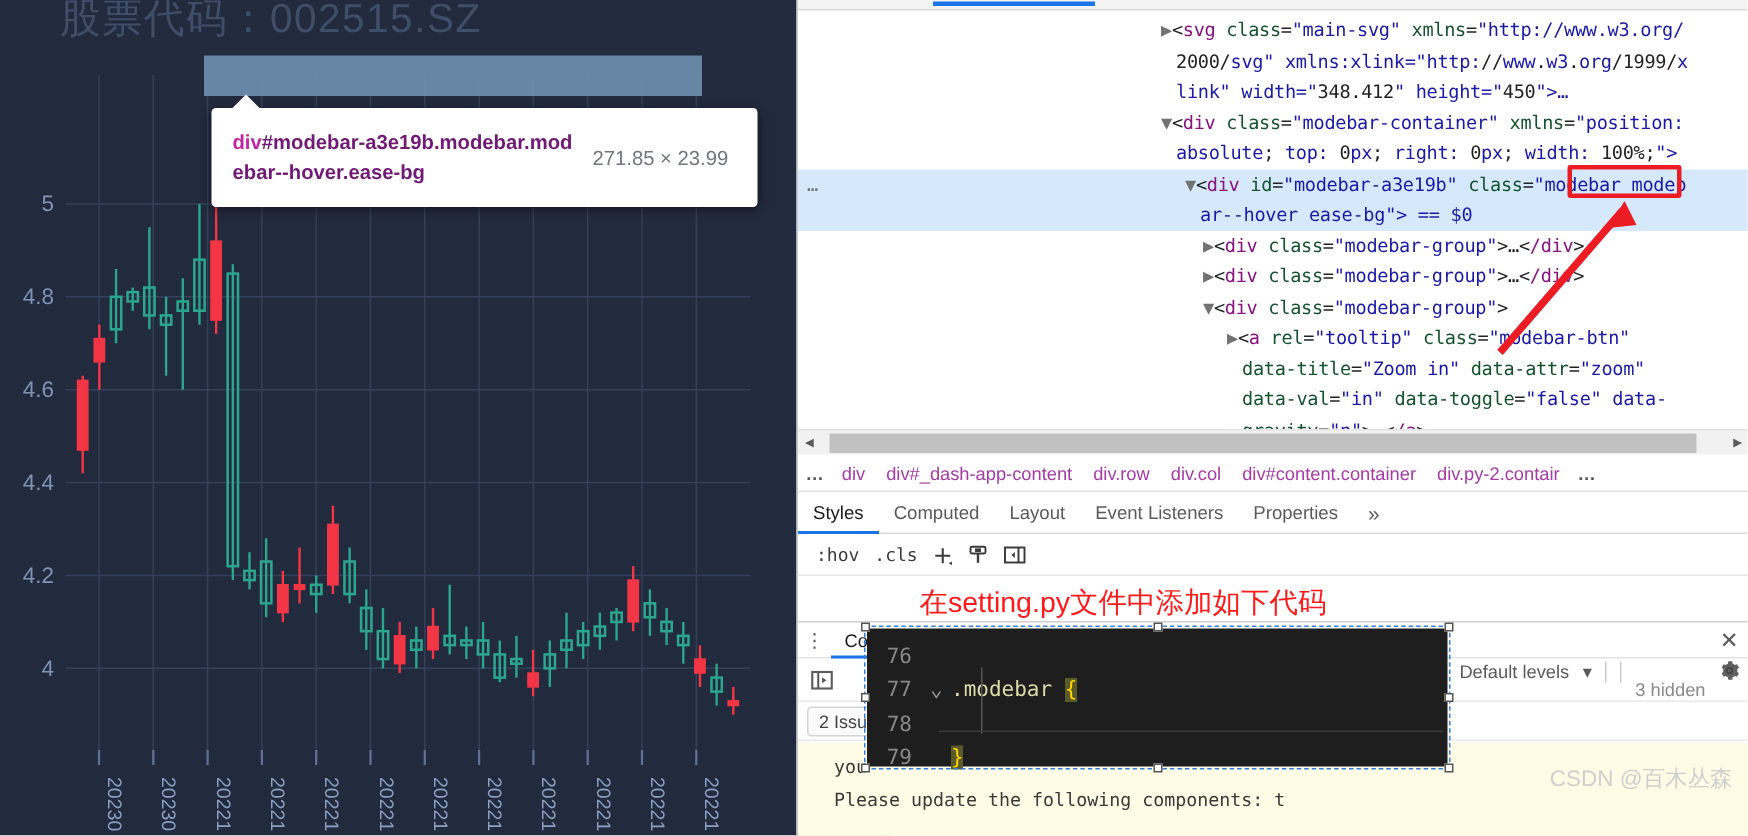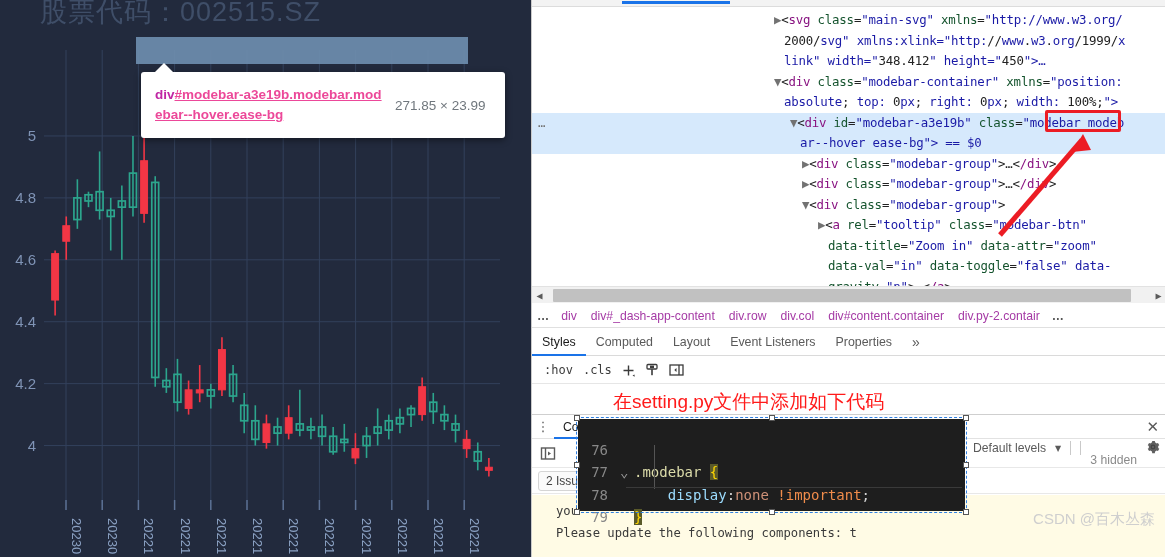--- a/index.html
+++ b/index.html
@@ -46,21 +46,21 @@
     width: 0; height: 0;
     border-left: 10px solid transparent;
     border-right: 10px solid transparent;
     border-bottom: 10px solid #ffffff;
   }
   #tt-sel {
     font-size: 13.5px; font-weight: bold; line-height: 1.45;
     width: 232px; word-break: break-all;
   }
   #tt-sel .tag { color: #c026a4; }
-  #tt-sel .rest { color: #ec4899; text-decoration: underline; }
+  #tt-sel .rest { color: #701a75; }
   #tt-size {
     font-size: 13.5px; color: #70777d; margin-left: 8px; white-space: nowrap;
   }
 
   
   #devtools {
     position: absolute; left: 531px; top: 0; width: 634px; height: 557px;
     background: #ffffff;
     border-left: 1px solid #cacaca;
     font-family: "DejaVu Sans Mono", monospace;
@@ -222,21 +222,21 @@
     border: 1px dashed #2f7fe0;
     z-index: 31; pointer-events: none;
   }
   .handle {
     position: absolute; width: 6px; height: 6px;
     background: #fff; border: 1px solid #555;
   }
   #code-lines {
     font-family: "DejaVu Sans Mono", monospace;
     font-size: 14px; line-height: 22.4px;
-    padding-top: 20px;
+    padding-top: 8px;
   }
   .cl { display: flex; white-space: pre; }
   .cl .ln { width: 42px; text-align: right; color: #888; padding-right: 12px; }
   .cl .fold { width: 14px; color: #9a9a9a; }
   .cl .code { color: #d4d4d4; }
   .c-sel   { color: #dcdcaa; }
   .c-brace { color: #ffd700; background: #5a5a2a; }
   .c-prop  { color: #9cdcfe; }
   .c-val   { color: #ce9178; }
   .c-imp   { color: #f08c4b; }
@@ -518,21 +518,21 @@
 <span>Please update the following components: t</span></div>
     </div>
   </div>
 
   <div id="red-note">在setting.py文件中添加如下代码</div>
 
   <div id="code-float">
     <div id="code-lines">
         <div class="cl"><span class="ln">76</span><span class="fold"> </span><span class="code"></span></div>
         <div class="cl"><span class="ln">77</span><span class="fold">⌄</span><span class="code"><span class="c-sel">.modebar </span><span class="c-brace">{</span></span></div>
-        <div class="cl"><span class="ln">78</span><span class="fold"> </span><span class="code"><span class="c-prop">    display</span><span class="c-punct">:</span><span class="c-val">none </span><span class="c-imp">!important</span><span class="c-punct">;</span></span></div>
+        <div class="cl"><span class="ln">78</span><span class="fold"> </span></div>
         <div class="cl"><span class="ln">79</span><span class="fold"> </span><span class="code"><span class="c-brace">}</span></span></div>
       </div>
     <div id="code-guide"></div>
     <div id="code-underline"></div>
   </div>
   <div id="code-sel-box">
       <div class="handle" style="left: calc(0% - 3px); top: calc(0% - 3px);"></div>
       <div class="handle" style="left: calc(50% - 3px); top: calc(0% - 3px);"></div>
       <div class="handle" style="left: calc(100% - 3px); top: calc(0% - 3px);"></div>
       <div class="handle" style="left: calc(0% - 3px); top: calc(50% - 3px);"></div>

